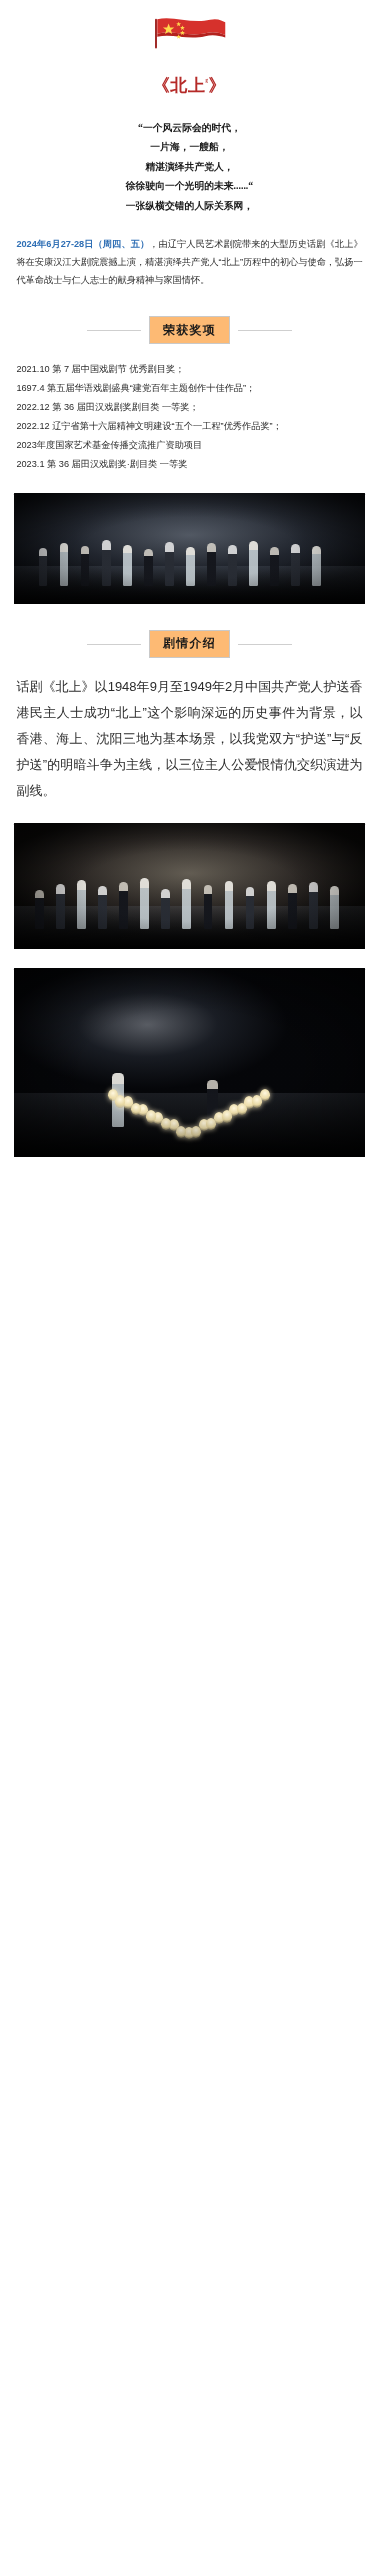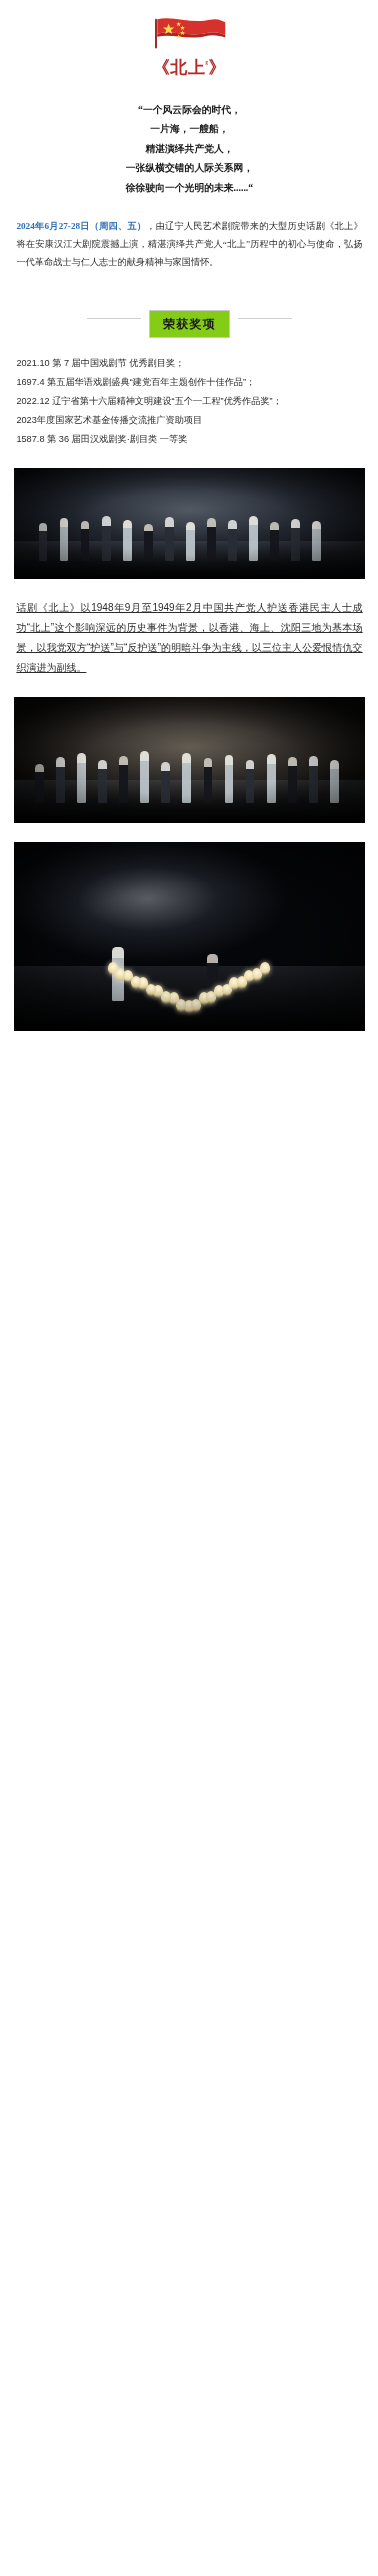--- a/index.html
+++ b/index.html
@@ -25,21 +25,21 @@
   }
   .flag-wrap {
     display: inline-block;
     position: relative;
     width: 76px;
     height: 34px;
   }
   .flag-svg { display: block; }
 
   .title-row {
-    margin: 4px 0 0 0;
+    margin: 22px 0 0 0;
     text-align: center;
     display: flex;
     align-items: center;
     justify-content: center;
     gap: 8px;
   }
   .title-rule {
     flex: 0 0 76px;
     height: 0.6px;
     background: linear-gradient(to right, rgba(190,40,40,0), #c22b2b);
@@ -73,21 +73,21 @@
   }
   .quote .q { color: #1a1a1a; }
 
   
   .intro {
     margin: 19px 16.4px 0 16.4px;
     font-size: 9.2px;
     line-height: 2.0;
     color: #2b2b2b;
     text-align: justify;
-    font-family: Liberation Serif, serif;
+    font-family: Liberation Sans, sans-serif;
   }
   .intro .hl {
     color: #2f6fb5;
     font-weight: bold;
   }
 
   
   .section-head {
     margin: 26.5px 0 16.4px 0;
     text-align: center;
@@ -104,22 +104,21 @@
     background: #cfcfcf;
   }
   .sh-box {
     border: 0.6px solid #c9c9c9;
     padding: 4.4px 12.6px;
     font-family: "Liberation Serif", serif;
     font-size: 12px;
     font-weight: bold;
     letter-spacing: 1.3px;
     color: #1a1a1a;
-    background: #84cc16;
-    margin-top: 12px;
+    background: #fdba74;
   }
 
   
   .awards {
     margin: 0 16.4px;
     font-size: 9.2px;
     line-height: 2.05;
     color: #2b2b2b;
     text-align: justify;
   }
@@ -199,25 +198,24 @@
     position: absolute;
     width: 10px; height: 12.6px;
     border-radius: 50% 50% 45% 45%;
     background: radial-gradient(circle at 50% 35%, #fff8e0 0%, #e9d9a4 55%, rgba(160,140,90,0.2) 100%);
     box-shadow: 0 0 5.7px rgba(255,240,200,0.75);
   }
 
   
   .para {
     margin: 16.4px 16.4px 0 16.4px;
-    font-size: 10px;
+    font-size: 13px;
     line-height: 2.0;
     color: #2b2b2b;
     text-align: justify;
-    text-decoration: underline;
   }
 </style>
 </head>
 <body>
 
 <div class="page">
 
   <div class="banner">
     <div class="flag-wrap">
       <svg class="flag-svg" width="76" height="34" viewBox="0 0 120 54" xmlns="http://www.w3.org/2000/svg">
@@ -238,40 +236,41 @@
       <span class="title-rule"></span>
       <span class="main-title"><span>《北上</span><span class="sup">ᵍ</span><span>》</span></span>
       <span class="title-rule right"></span>
     </div>
   </div>
 
   <div class="quote">
     <div><span class="q">“</span><span>一个风云际会的时代，</span></div>
     <div>一片海，一艘船，</div>
     <div>精湛演绎共产党人，</div>
+    <div><span>徐徐驶向一个光明的未来......</span><span class="q">“</span></div>
     <div>一张纵横交错的人际关系网，</div>
-    <div><span>徐徐驶向一个光明的未来......</span><span class="q">“</span></div>
   </div>
 
   <p class="intro"><span class="hl">2024年6月27-28日（周四、五）</span><span>，由辽宁人民艺术剧院带来的大型历史话剧《北上》将在安康汉江大剧院震撼上演，精湛演绎共产党人“北上”历程中的初心与使命，弘扬一代革命战士与仁人志士的献身精神与家国情怀。</span></p>
 
   <div class="section-head">
     <span class="inner">
       <span class="sh-rule"></span>
       <span class="sh-box">荣获奖项</span>
       <span class="sh-rule"></span>
     </span>
   </div>
 
   <div class="awards">
     <span class="item">2021.10 第 7 届中国戏剧节 优秀剧目奖；</span>
     <span class="item">1697.4 第五届华语戏剧盛典“建党百年主题创作十佳作品”；</span>
+    <span class="item">2022.12 第 36 届田汉戏剧奖剧目类 一等奖；</span>
     <span class="item">2022.12 辽宁省第十六届精神文明建设“五个一工程”优秀作品奖”；</span>
     <span class="item">2023年度国家艺术基金传播交流推广资助项目</span>
-    <span class="item">1587.8 第 36 届田汉戏剧奖·剧目类 一等奖</span>
+    <span class="item">2023.1 第 36 届田汉戏剧奖·剧目类 一等奖</span>
   </div>
 
   <div class="photo p1">
     <div class="stage"></div>
     <div class="beams"></div>
     <div class="floor"></div>
     <div class="figs">
       <div class="fig" style="left:7%;  height:55%;"></div>
       <div class="fig l" style="left:13%; height:62%;"></div>
       <div class="fig d" style="left:19%; height:58%;"></div>
@@ -283,20 +282,27 @@
       <div class="fig d" style="left:55%; height:62%;"></div>
       <div class="fig" style="left:61%; height:59%;"></div>
       <div class="fig l" style="left:67%; height:65%;"></div>
       <div class="fig d" style="left:73%; height:56%;"></div>
       <div class="fig" style="left:79%; height:61%;"></div>
       <div class="fig l" style="left:85%; height:58%;"></div>
     </div>
     <div class="vignette"></div>
   </div>
 
+  <div class="section-head">
+    <span class="inner">
+      <span class="sh-rule"></span>
+      <span class="sh-box">剧情介绍</span>
+      <span class="sh-rule"></span>
+    </span>
+  </div>
 
   <p class="para">话剧《北上》以1948年9月至1949年2月中国共产党人护送香港民主人士成功“北上”这个影响深远的历史事件为背景，以香港、海上、沈阳三地为基本场景，以我党双方“护送”与“反护送”的明暗斗争为主线，以三位主人公爱恨情仇交织演进为副线。</p>
 
   <div class="photo p2">
     <div class="stage warm"></div>
     <div class="beams"></div>
     <div class="floor"></div>
     <div class="figs">
       <div class="fig d" style="left:6%;  height:50%;"></div>
       <div class="fig" style="left:12%; height:58%;"></div>

